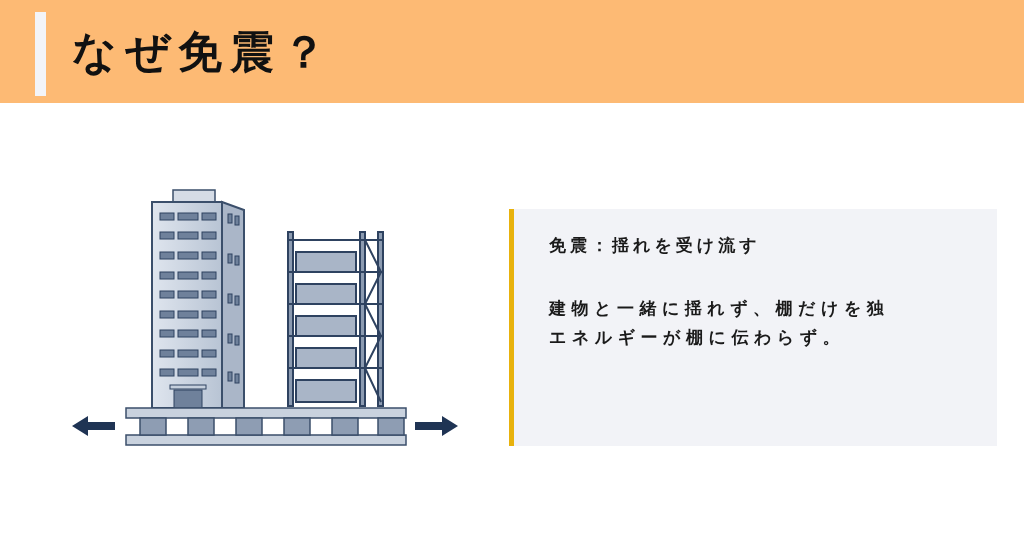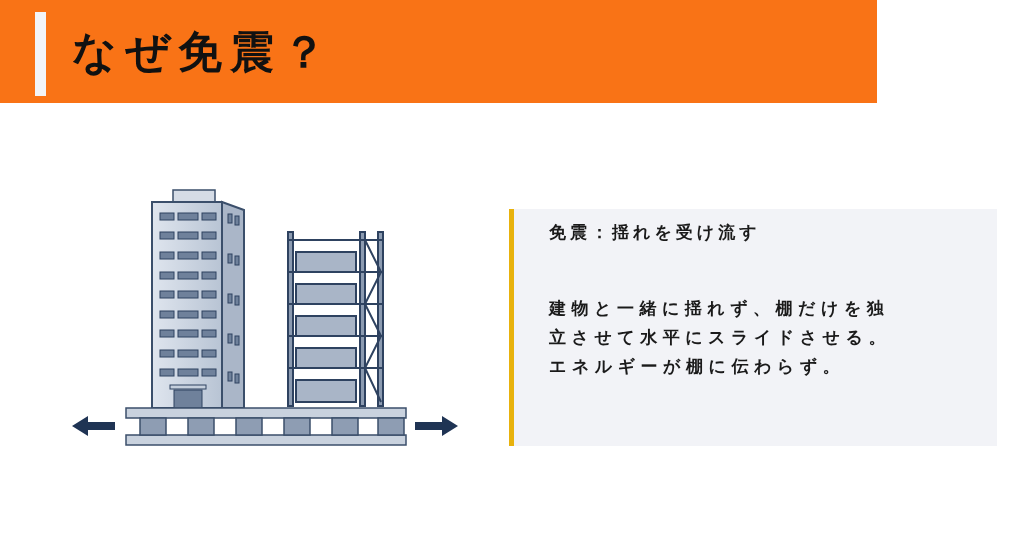--- a/index.html
+++ b/index.html
@@ -1,40 +1,40 @@
 <!DOCTYPE html>
 <html><head>
 <meta charset="utf-8">
 <style>
   html, body { margin: 0; padding: 0; }
   body {
     width: 1024px; height: 538px; background: #ffffff; position: relative; overflow: hidden;
     font-family: "DejaVu Sans", "Liberation Sans", sans-serif;
   }
   .header {
-    position: absolute; left: 0; top: 0; width: 877px; height: 103px;
-    background: #f97316;
+    position: absolute; left: 0; top: 0; width: 1024px; height: 103px;
+    background: #fdba74;
   }
   .header-bar {
     position: absolute; left: 35px; top: 12px; width: 11px; height: 84px;
     background: #f3f4f8;
   }
   .header-title {
     position: absolute; left: 72px; top: 20px; font-size: 44px; font-weight: bold;
     color: #111111; letter-spacing: 8px; line-height: 64px;
   }
   .illustration {
     position: absolute; left: 60px; top: 180px; width: 420px; height: 280px;
   }
   .panel {
     position: absolute; left: 509px; top: 209px; width: 488px; height: 237px;
     background: #f2f3f7; border-left: 5px solid #e8b20d; box-sizing: border-box;
   }
   .panel-heading {
-    position: absolute; left: 35px; top: 12px; font-size: 17px; font-weight: bold;
+    position: absolute; left: 35px; top: 25px; font-size: 17px; font-weight: bold;
     color: #1a1a1a; letter-spacing: 4px;
   }
   .panel-body { position: absolute; left: 35px; top: 85px; }
   .panel-line {
     font-size: 17px; font-weight: bold; color: #1a1a1a; letter-spacing: 5.5px;
     line-height: 29px; white-space: nowrap;
   }
 </style>
 </head>
 <body>
@@ -134,16 +134,15 @@
     <g fill="#1f3454">
       <polygon points="398,246 382,236 382,242 355,242 355,250 382,250 382,256"></polygon>
     </g>
   </svg>
 </div>
 
 <div class="panel">
   <div class="panel-heading">免震：揺れを受け流す</div>
   <div class="panel-body">
     <div class="panel-line">建物と一緒に揺れず、棚だけを独</div>
-    <div class="panel-line">立させて水平にスライドさせる。</div>
     <div class="panel-line">エネルギーが棚に伝わらず。</div>
   </div>
 </div>
 
 </body></html>

